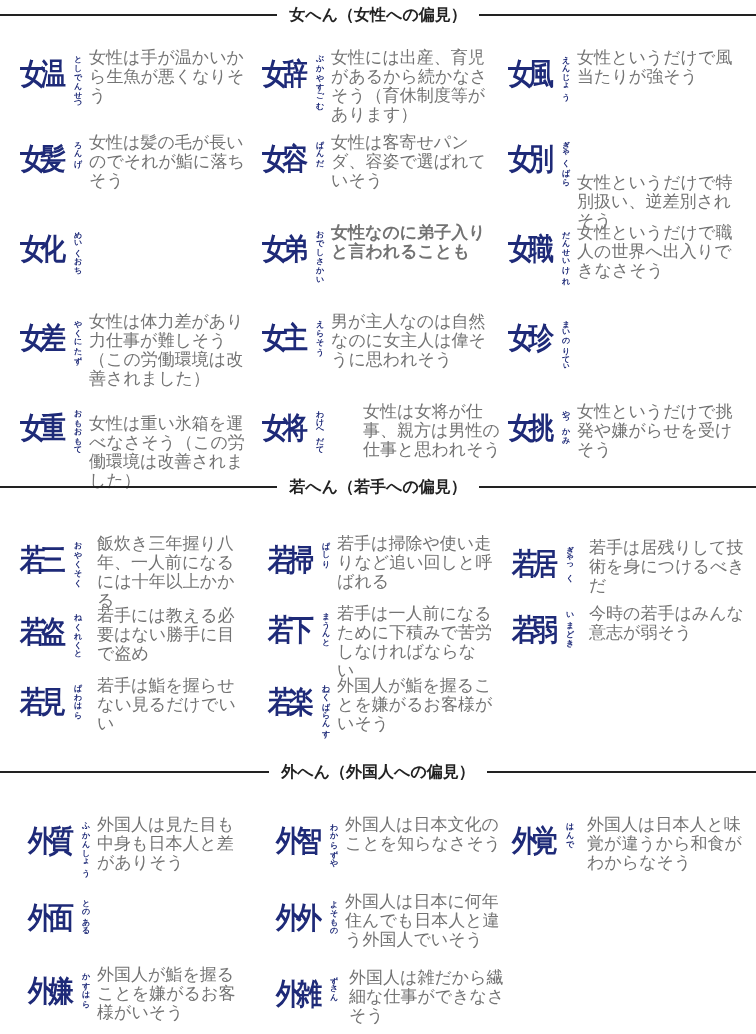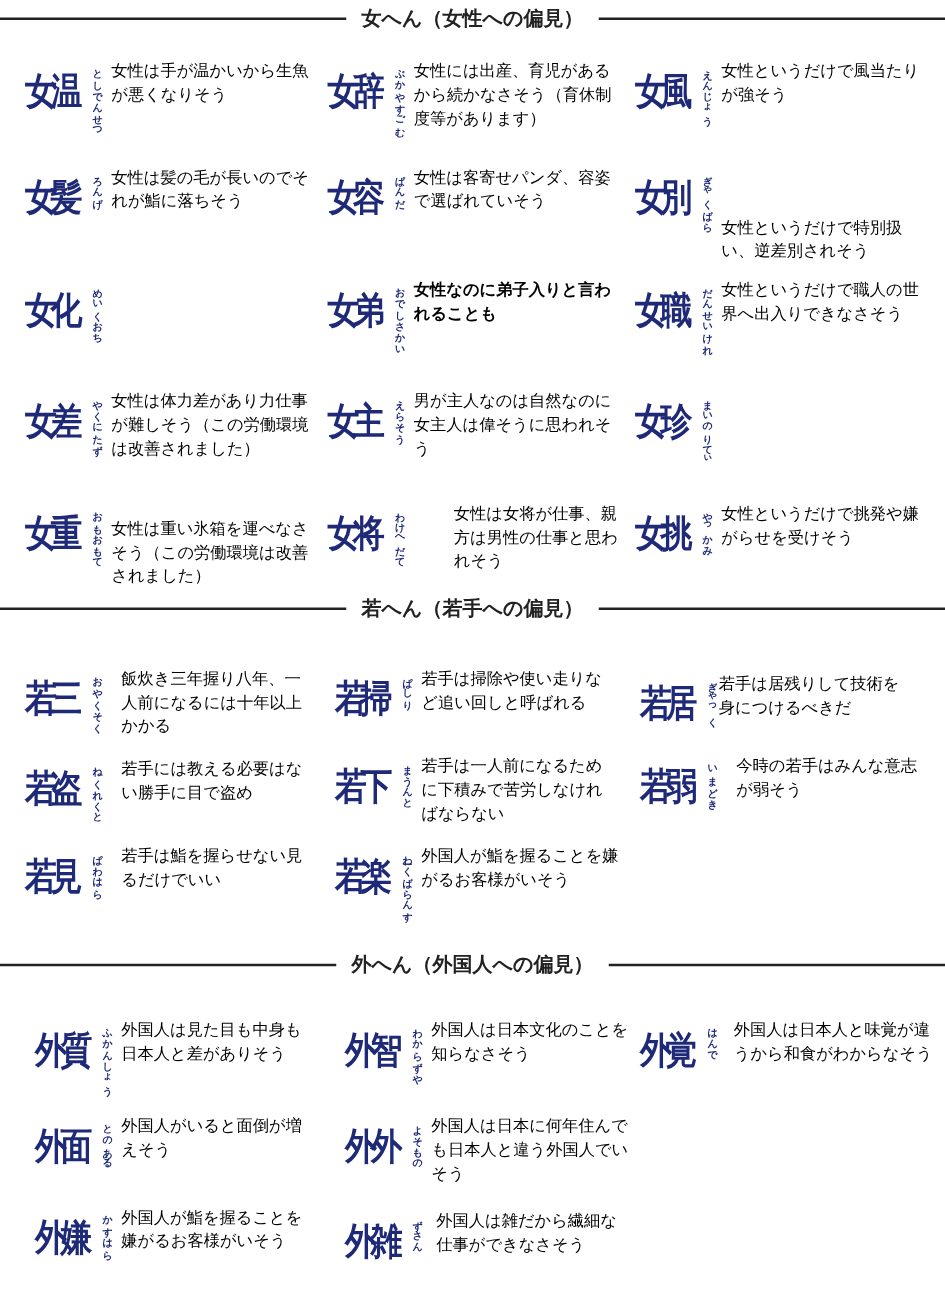--- a/index.html
+++ b/index.html
@@ -15,21 +15,21 @@
   .glyph .main { position: absolute; left: 0; top: 0; width: 50px; height: 52px;
          display: flex; align-items: center; justify-content: flex-start;
          font-family: "DejaVu Sans", "Liberation Sans", sans-serif; font-weight: bold;
          color: #1e2a78; font-size: 30px; line-height: 52px; letter-spacing: -6px;
          transform: scaleX(0.85); transform-origin: left center; }
   .glyph .main .left { font-size: 30px; }
   .glyph .main .right { font-size: 30px; }
   .furi { width: 12px; flex: 0 0 auto; margin-left: 1px; margin-top: 2px;
          writing-mode: vertical-rl; font-family: "DejaVu Sans", "Liberation Sans", sans-serif;
          font-weight: bold; font-size: 8px; line-height: 12px; color: #1e2a78; letter-spacing: 0; }
-  .desc { margin-left: 6px; font-size: 13px; line-height: 19px; color: #000000; }
+  .desc { margin-left: 6px; font-size: 17px; line-height: 19px; color: #737373; }
 </style>
 </head>
 <body>
 
 <div class="section-header" style="top:2px;">
   <div class="rule"></div>
   <div class="title">女へん（女性への偏見）</div>
   <div class="rule"></div>
 </div>
 
@@ -213,21 +213,21 @@
   <div class="desc" style="width:156px;">若手は掃除や使い走りなど追い回しと呼ばれる</div>
 </div>
 <div class="entry" style="left:512px;top:538px;width:236px;">
   <div class="glyph">
       <div class="main">
         <span class="left">若</span>
         <span class="right">居</span>
       </div>
     </div>
   <div class="furi">ぎゃっく</div>
-  <div class="desc" style="width:156px;margin-left:0;">若手は居残りして技術を身につけるべきだ</div>
+  <div class="desc" style="width:156px;margin-left:14px;">若手は居残りして技術を身につけるべきだ</div>
 </div>
 
 <div class="entry" style="left:20px;top:606px;width:230px;">
   <div class="glyph">
       <div class="main">
         <span class="left">若</span>
         <span class="right">盗</span>
       </div>
     </div>
   <div class="furi">ねくれくと</div>
@@ -313,21 +313,20 @@
 </div>
 
 <div class="entry" style="left:28px;top:892px;width:226px;">
   <div class="glyph">
       <div class="main">
         <span class="left">外</span>
         <span class="right">面</span>
       </div>
     </div>
   <div class="furi">とのある</div>
-  <div class="desc" style="width:152px;">外国人がいると面倒が増えそう</div>
 </div>
 <div class="entry" style="left:276px;top:892px;width:230px;">
   <div class="glyph">
       <div class="main">
         <span class="left">外</span>
         <span class="right">外</span>
       </div>
     </div>
   <div class="furi">よそもの</div>
   <div class="desc" style="width:158px;">外国人は日本に何年住んでも日本人と違う外国人でいそう</div>

